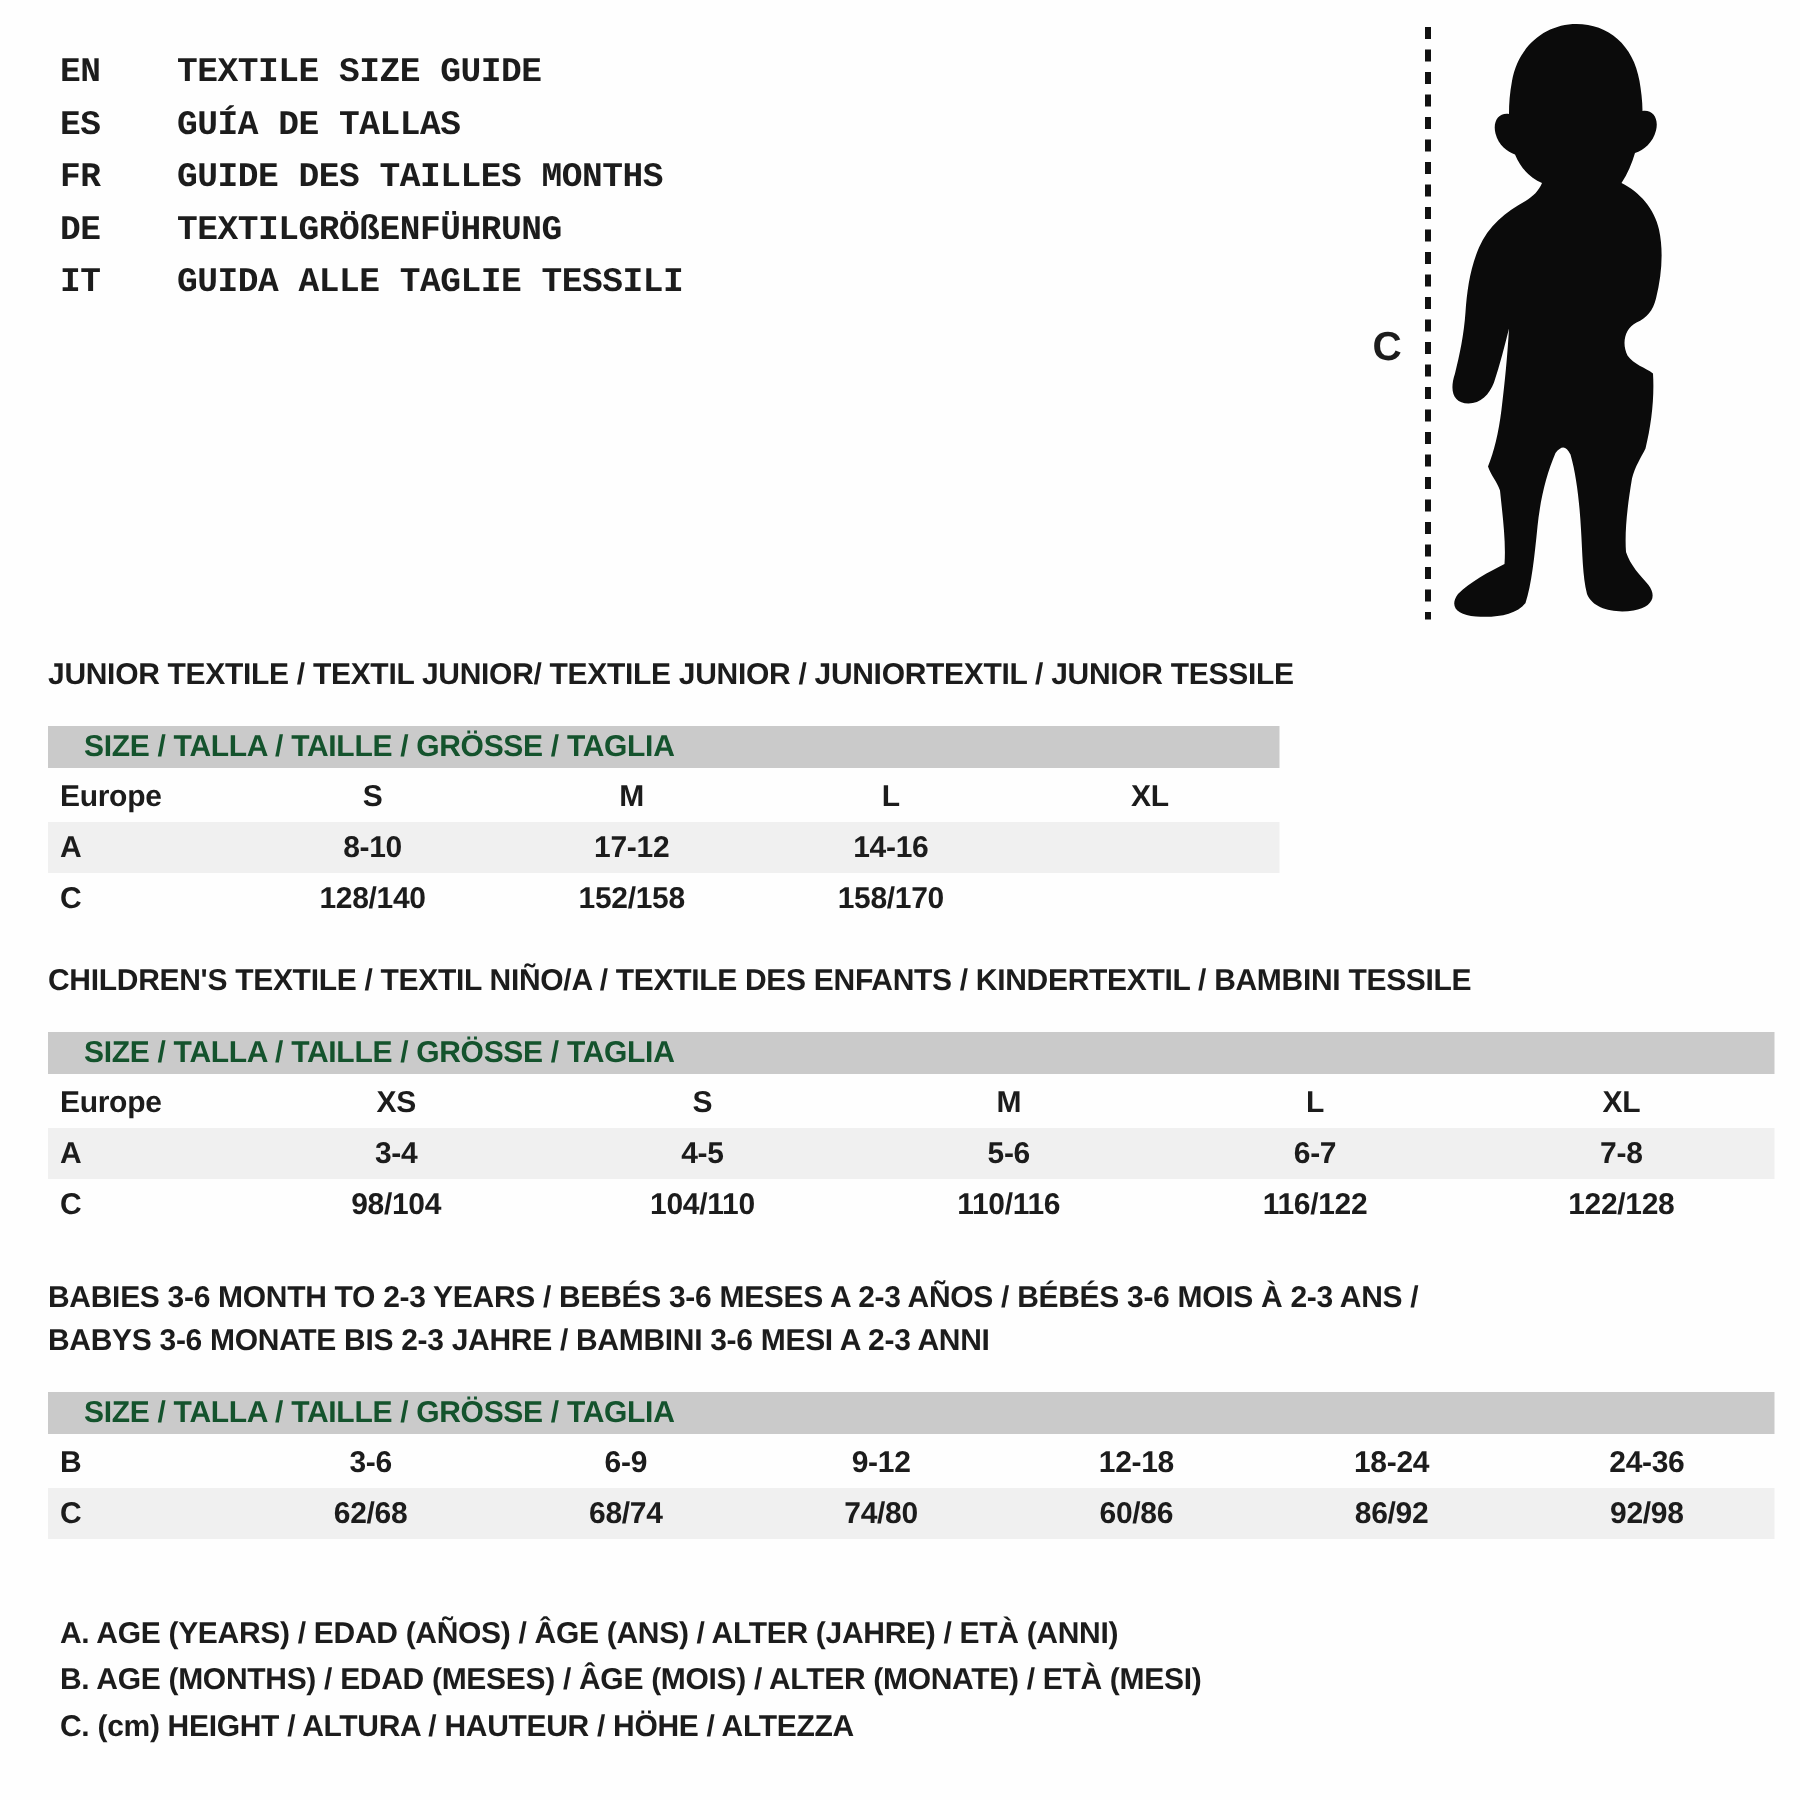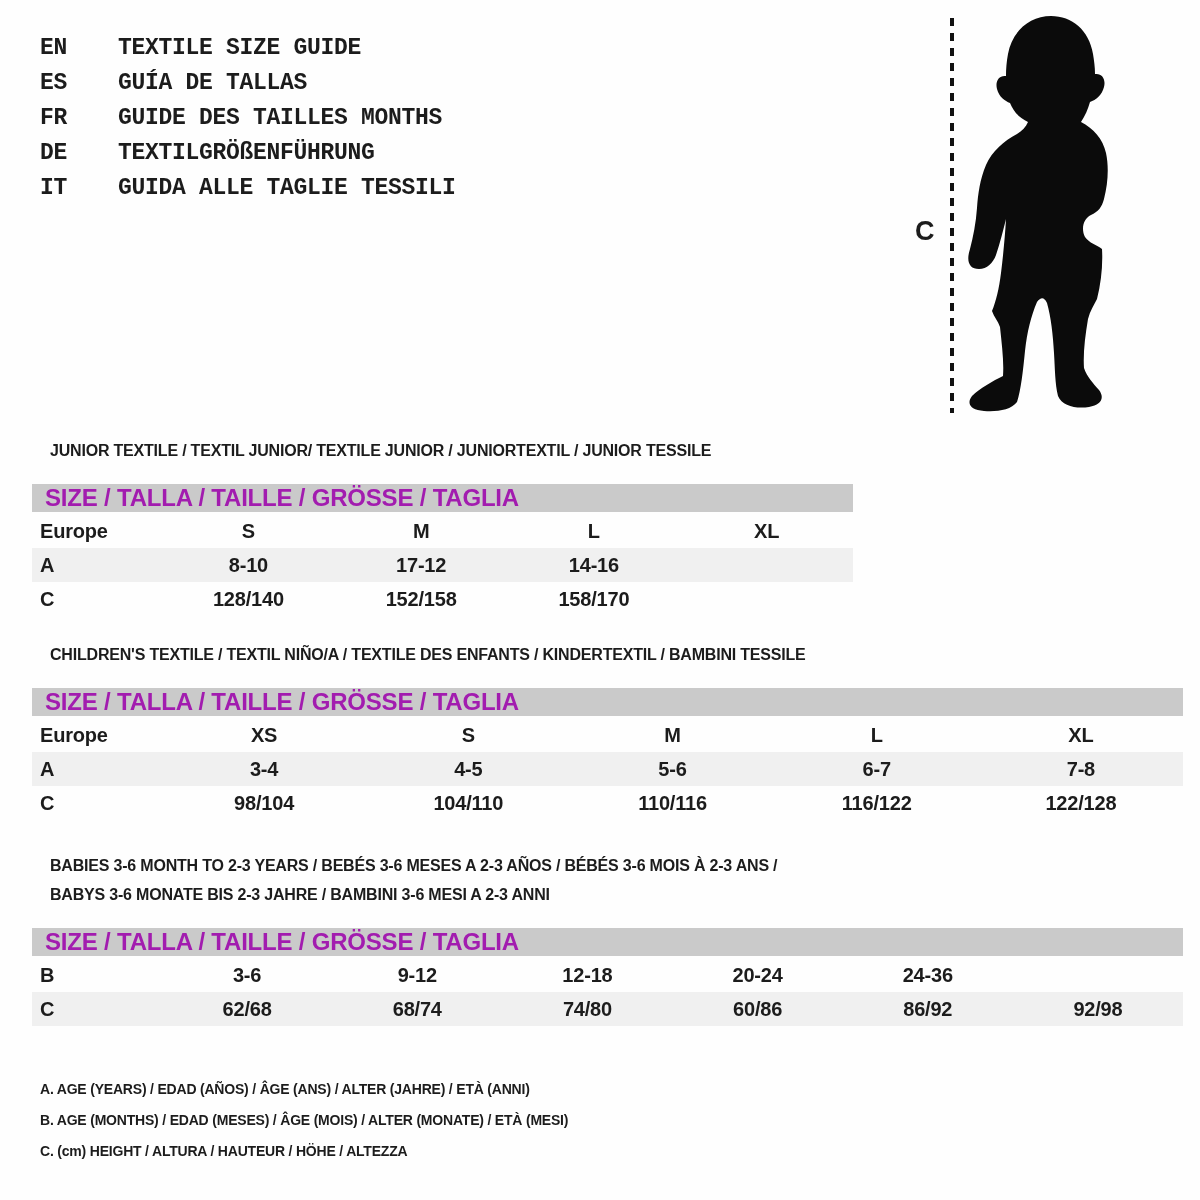--- a/index.html
+++ b/index.html
@@ -22,32 +22,32 @@
   
   .figure-area{position:absolute;left:935px;top:10px;width:230px;height:415px;}
   .figure-area svg{position:absolute;left:0;top:0;}
   .measure-label{position:absolute;left:-20px;top:206px;font-size:27px;}
 
   
   .sec{position:absolute;left:32px;}
   .sec-0{top:436px;width:821px;}
   .sec-1{top:640px;width:1151px;}
   .sec-2{top:851px;width:1151px;}
-  .sec-heading{font-size:16px;line-height:29px;letter-spacing:-0.2px;white-space:nowrap;margin-left:18px;}
+  .sec-heading{font-size:20px;line-height:29px;letter-spacing:-0.2px;white-space:nowrap;}
   .tbl{margin-top:19px;}
-  .tbl-header{height:28px;line-height:28px;background:var(--hdr);padding-left:13px;
-              font-size:24px;color:#a21caf;letter-spacing:-0.2px;margin-bottom:2px;}
+  .tbl-header{height:28px;line-height:28px;background:var(--hdr);padding-left:24px;
+              font-size:20px;color:#14532d;letter-spacing:-0.2px;margin-bottom:2px;}
   .tbl-row{display:grid;height:34px;line-height:34px;font-size:20px;letter-spacing:-0.2px;}
   .tbl-row.alt{background:var(--alt);}
   .cell{text-align:center;}
   .cell.label{text-align:left;padding-left:8px;}
 
   
   .legend{position:absolute;left:40px;top:1074px;}
-  .legend-line{font-size:14px;line-height:31px;letter-spacing:-0.2px;white-space:nowrap;}
+  .legend-line{font-size:20px;line-height:31px;letter-spacing:-0.2px;white-space:nowrap;}
 </style>
 </head>
 <body>
 
 <div class="page">
 
   <div class="lang-list">
       <div class="lang-row">
         <span class="lang-code">EN</span>
         <span class="lang-title">TEXTILE SIZE GUIDE</span>
@@ -175,23 +175,24 @@
       </div>
     </section>
   <section class="sec sec-2">
       <div class="sec-heading">BABIES 3-6 MONTH TO 2-3 YEARS / BEBÉS 3-6 MESES A 2-3 AÑOS / BÉBÉS 3-6 MOIS À 2-3 ANS /</div>
       <div class="sec-heading">BABYS 3-6 MONATE BIS 2-3 JAHRE / BAMBINI 3-6 MESI A 2-3 ANNI</div>
       <div class="tbl">
         <div class="tbl-header">SIZE / TALLA / TAILLE / GRÖSSE / TAGLIA</div>
         <div class="tbl-row" style="grid-template-columns: 130px repeat(6, 1fr);">
           <div class="cell label">B</div>
           <div class="cell">3-6</div>
+          <div class="cell">6-9</div>
           <div class="cell">9-12</div>
           <div class="cell">12-18</div>
-          <div class="cell">20-24</div>
+          <div class="cell">18-24</div>
           <div class="cell">24-36</div>
         </div>
         <div class="tbl-row alt" style="grid-template-columns: 130px repeat(6, 1fr);">
           <div class="cell label">C</div>
           <div class="cell">62/68</div>
           <div class="cell">68/74</div>
           <div class="cell">74/80</div>
           <div class="cell">60/86</div>
           <div class="cell">86/92</div>
           <div class="cell">92/98</div>

